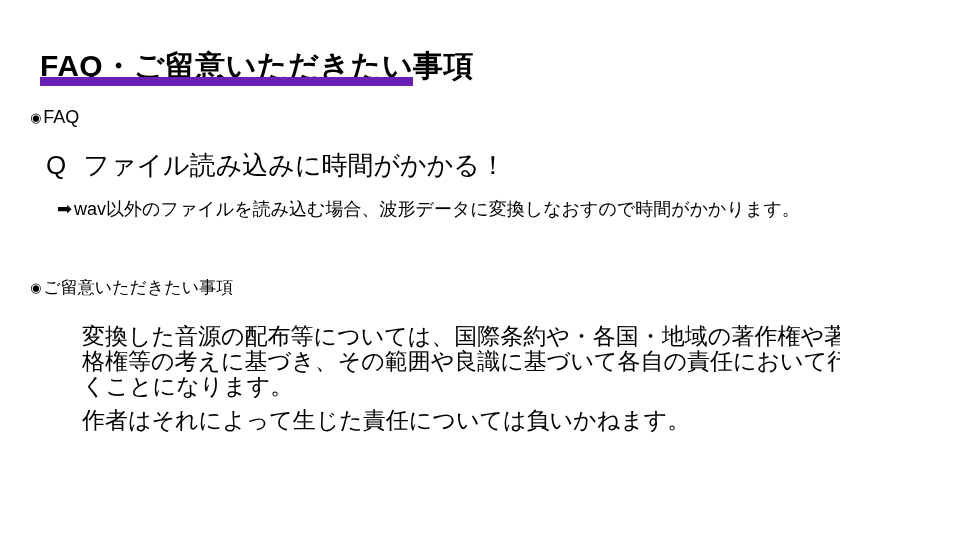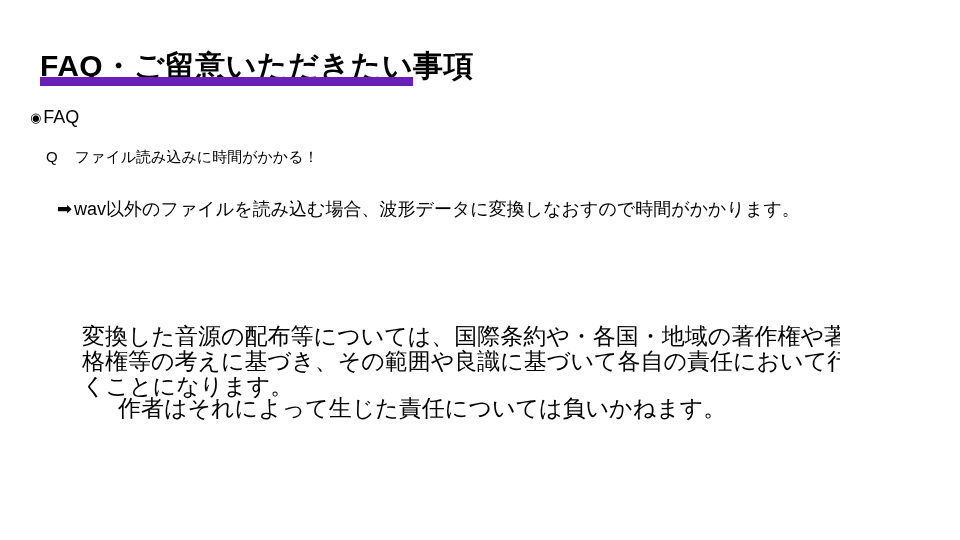--- a/index.html
+++ b/index.html
@@ -50,21 +50,21 @@
   }
   .bullet-icon {
     font-size: 13px;
     vertical-align: 1px;
     margin-right: 2px;
   }
   .question-line {
     position: absolute;
     left: 46px;
     top: 148px;
-    font-size: 15px;
+    font-size: 26px;
     white-space: nowrap;
   }
   .question-label {
     display: inline-block;
     margin-right: 17px;
   }
   .answer-line {
     position: absolute;
     left: 57px;
     top: 197px;
@@ -78,23 +78,22 @@
     position: absolute;
     left: 82px;
     font-size: 23px;
     line-height: 25px;
   }
   .para-main {
     top: 324px;
     width: 840px;
   }
   .para-disclaimer {
-    top: 396px;
+    top: 408px;
     white-space: nowrap;
-    margin-left: 36px;
   }
 </style>
 </head>
 <body>
 
 <div class="slide">
 
   <h1 class="slide-title">FAQ・ご留意いただきたい事項</h1>
 
   <div class="accent-bar" style="background-color: rgb(105, 32, 180);"></div>
@@ -104,18 +103,21 @@
   </div>
 
   <div class="question-line">
     <span class="question-label">Q</span><span>ファイル読み込みに時間がかかる！</span>
   </div>
 
   <div class="answer-line">
     <span class="arrow-icon">➡</span><span>wav以外のファイルを読み込む場合、波形データに変換しなおすので時間がかかります。</span>
   </div>
 
+  <div class="section-heading notes-heading">
+    <span class="bullet-icon">◉</span><span>ご留意いただきたい事項</span>
+  </div>
 
   <div class="para para-main">変換した音源の配布等については、国際条約や・各国・地域の著作権や著作者人格権等の考えに基づき、その範囲や良識に基づいて各自の責任において行って頂くことになります。</div>
 
   <div class="para para-disclaimer">作者はそれによって生じた責任については負いかねます。</div>
 
 </div>
 
 </body></html>

